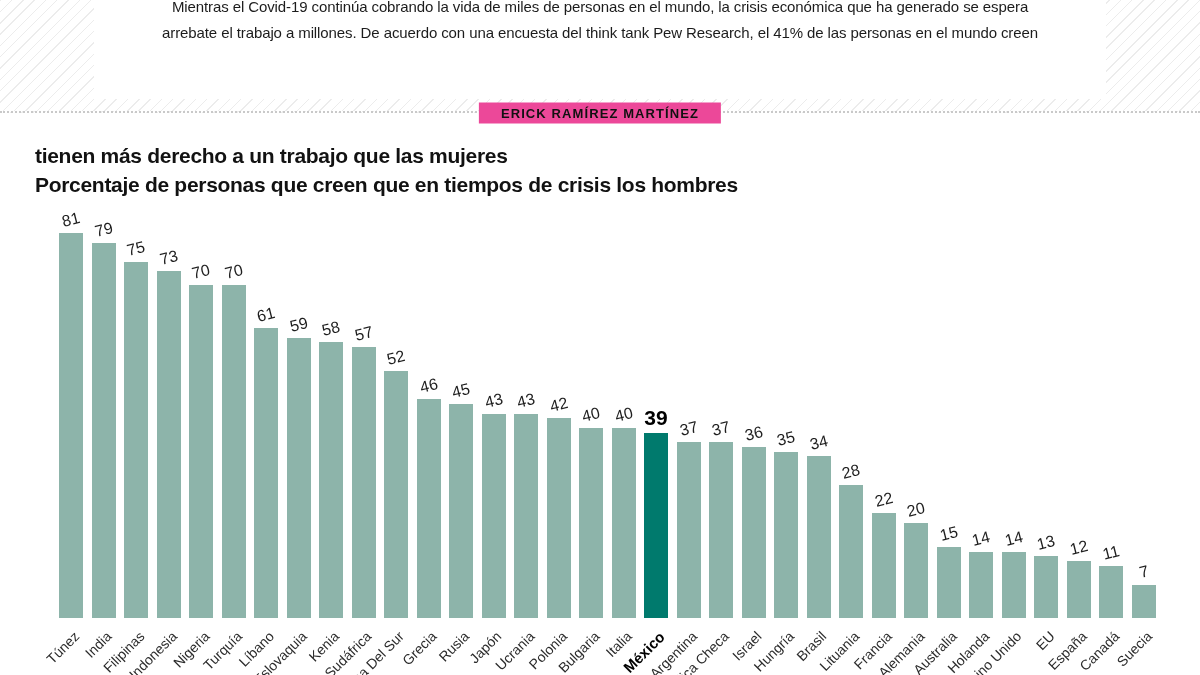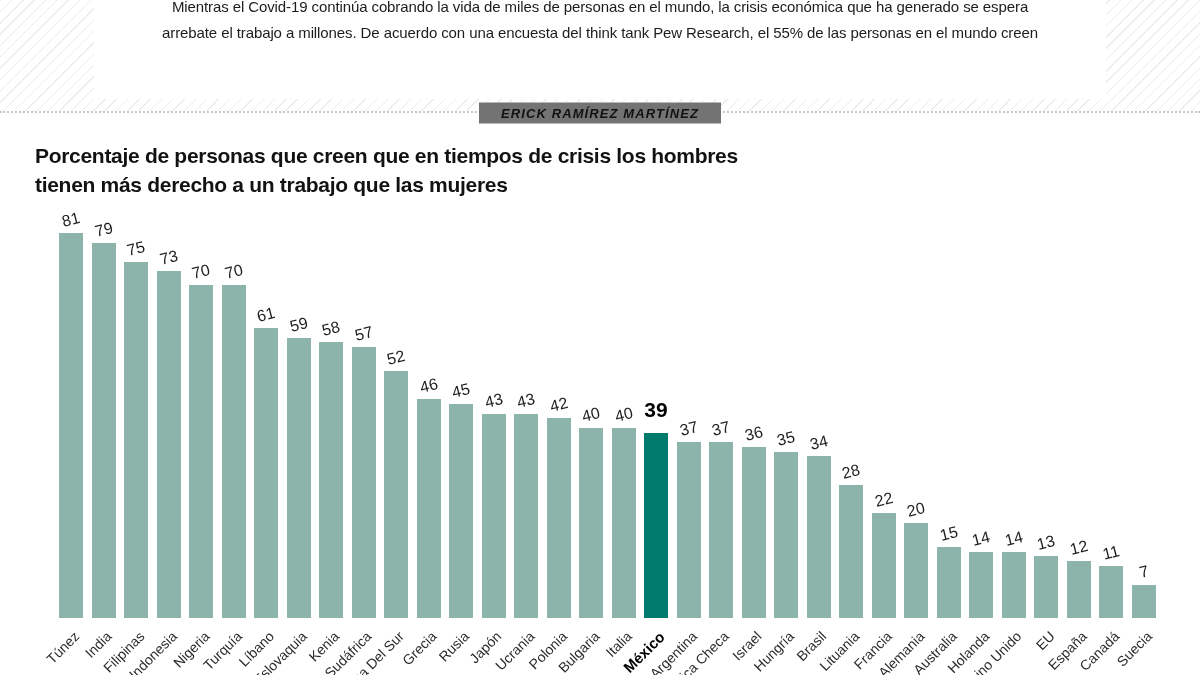--- a/index.html
+++ b/index.html
@@ -18,22 +18,22 @@
     position:absolute;top:0;left:50%;transform:translateX(-50%);
     width:1012px;height:99px;background:#ffffff;overflow:hidden;
   }
   .intro-lines{margin-top:-6px;}
   .intro-line{
     white-space:nowrap;text-align:center;
     font-size:15px;line-height:26px;color:#1c1c1c;letter-spacing:-0.1px;
   }
   .byline{
     position:absolute;top:113px;left:50%;transform:translate(-50%,-50%);
-    background:#737373;padding:3px 22px;white-space:nowrap;
-    font-size:13px;font-weight:bold;letter-spacing:1.1px;color:#111111;font-style:italic;
+    background:#ec4899;padding:3px 22px;white-space:nowrap;
+    font-size:13px;font-weight:bold;letter-spacing:1.1px;color:#111111;
   }
   
   .chart-title{
     position:absolute;left:35px;top:141px;
     font-size:21px;font-weight:bold;color:#121212;line-height:29px;letter-spacing:-0.3px;
   }
   
   .plot{
     position:absolute;left:59px;top:233px;height:385px;
     display:flex;align-items:flex-end;gap:8.5px;
@@ -41,48 +41,48 @@
   .bar{
     position:relative;flex:0 0 24px;width:24px;
   }
   .bar .val{
     position:absolute;bottom:100%;margin-bottom:4px;left:50%;
     transform:translateX(-50%) rotate(-14deg);
     font-size:16px;color:#1f1f1f;white-space:nowrap;
   }
   .bar .val.hl{
     font-size:21px;font-weight:bold;color:#000000;
-    transform:translateX(-50%) rotate(0deg);margin-bottom:11px;
+    transform:translateX(-50%) rotate(0deg);margin-bottom:3px;
   }
   .bar .cat{
     position:absolute;top:100%;margin-top:10px;right:50%;
     transform:rotate(-45deg);transform-origin:100% 0%;
     white-space:nowrap;font-size:14px;color:#2b2b2b;
   }
   .bar .cat.hl{font-size:15px;font-weight:bold;color:#000000;}
 </style>
 </head>
 <body>
 
 <div class="canvas">
 
   <div class="hatch-band"></div>
 
   <div class="intro-box">
     <div class="intro-lines">
       <div class="intro-line">Mientras el Covid-19 continúa cobrando la vida de miles de personas en el mundo, la crisis económica que ha generado se espera</div>
-      <div class="intro-line">arrebate el trabajo a millones. De acuerdo con una encuesta del think tank Pew Research, el 55% de las personas en el mundo creen</div>
+      <div class="intro-line">arrebate el trabajo a millones. De acuerdo con una encuesta del think tank Pew Research, el 41% de las personas en el mundo creen</div>
     </div>
   </div>
 
   <div class="byline">ERICK RAMÍREZ MARTÍNEZ</div>
 
   <div class="chart-title">
+    <div>tienen más derecho a un trabajo que las mujeres</div>
     <div>Porcentaje de personas que creen que en tiempos de crisis los hombres</div>
-    <div>tienen más derecho a un trabajo que las mujeres</div>
   </div>
 
   <div class="plot">
       <div class="bar" style="height: 385px; background: rgb(141, 180, 170);">
         <span class="val">81</span>
         <span class="cat">Túnez</span>
       </div>
       <div class="bar" style="height: 375.5px; background: rgb(141, 180, 170);">
         <span class="val">79</span>
         <span class="cat">India</span>

